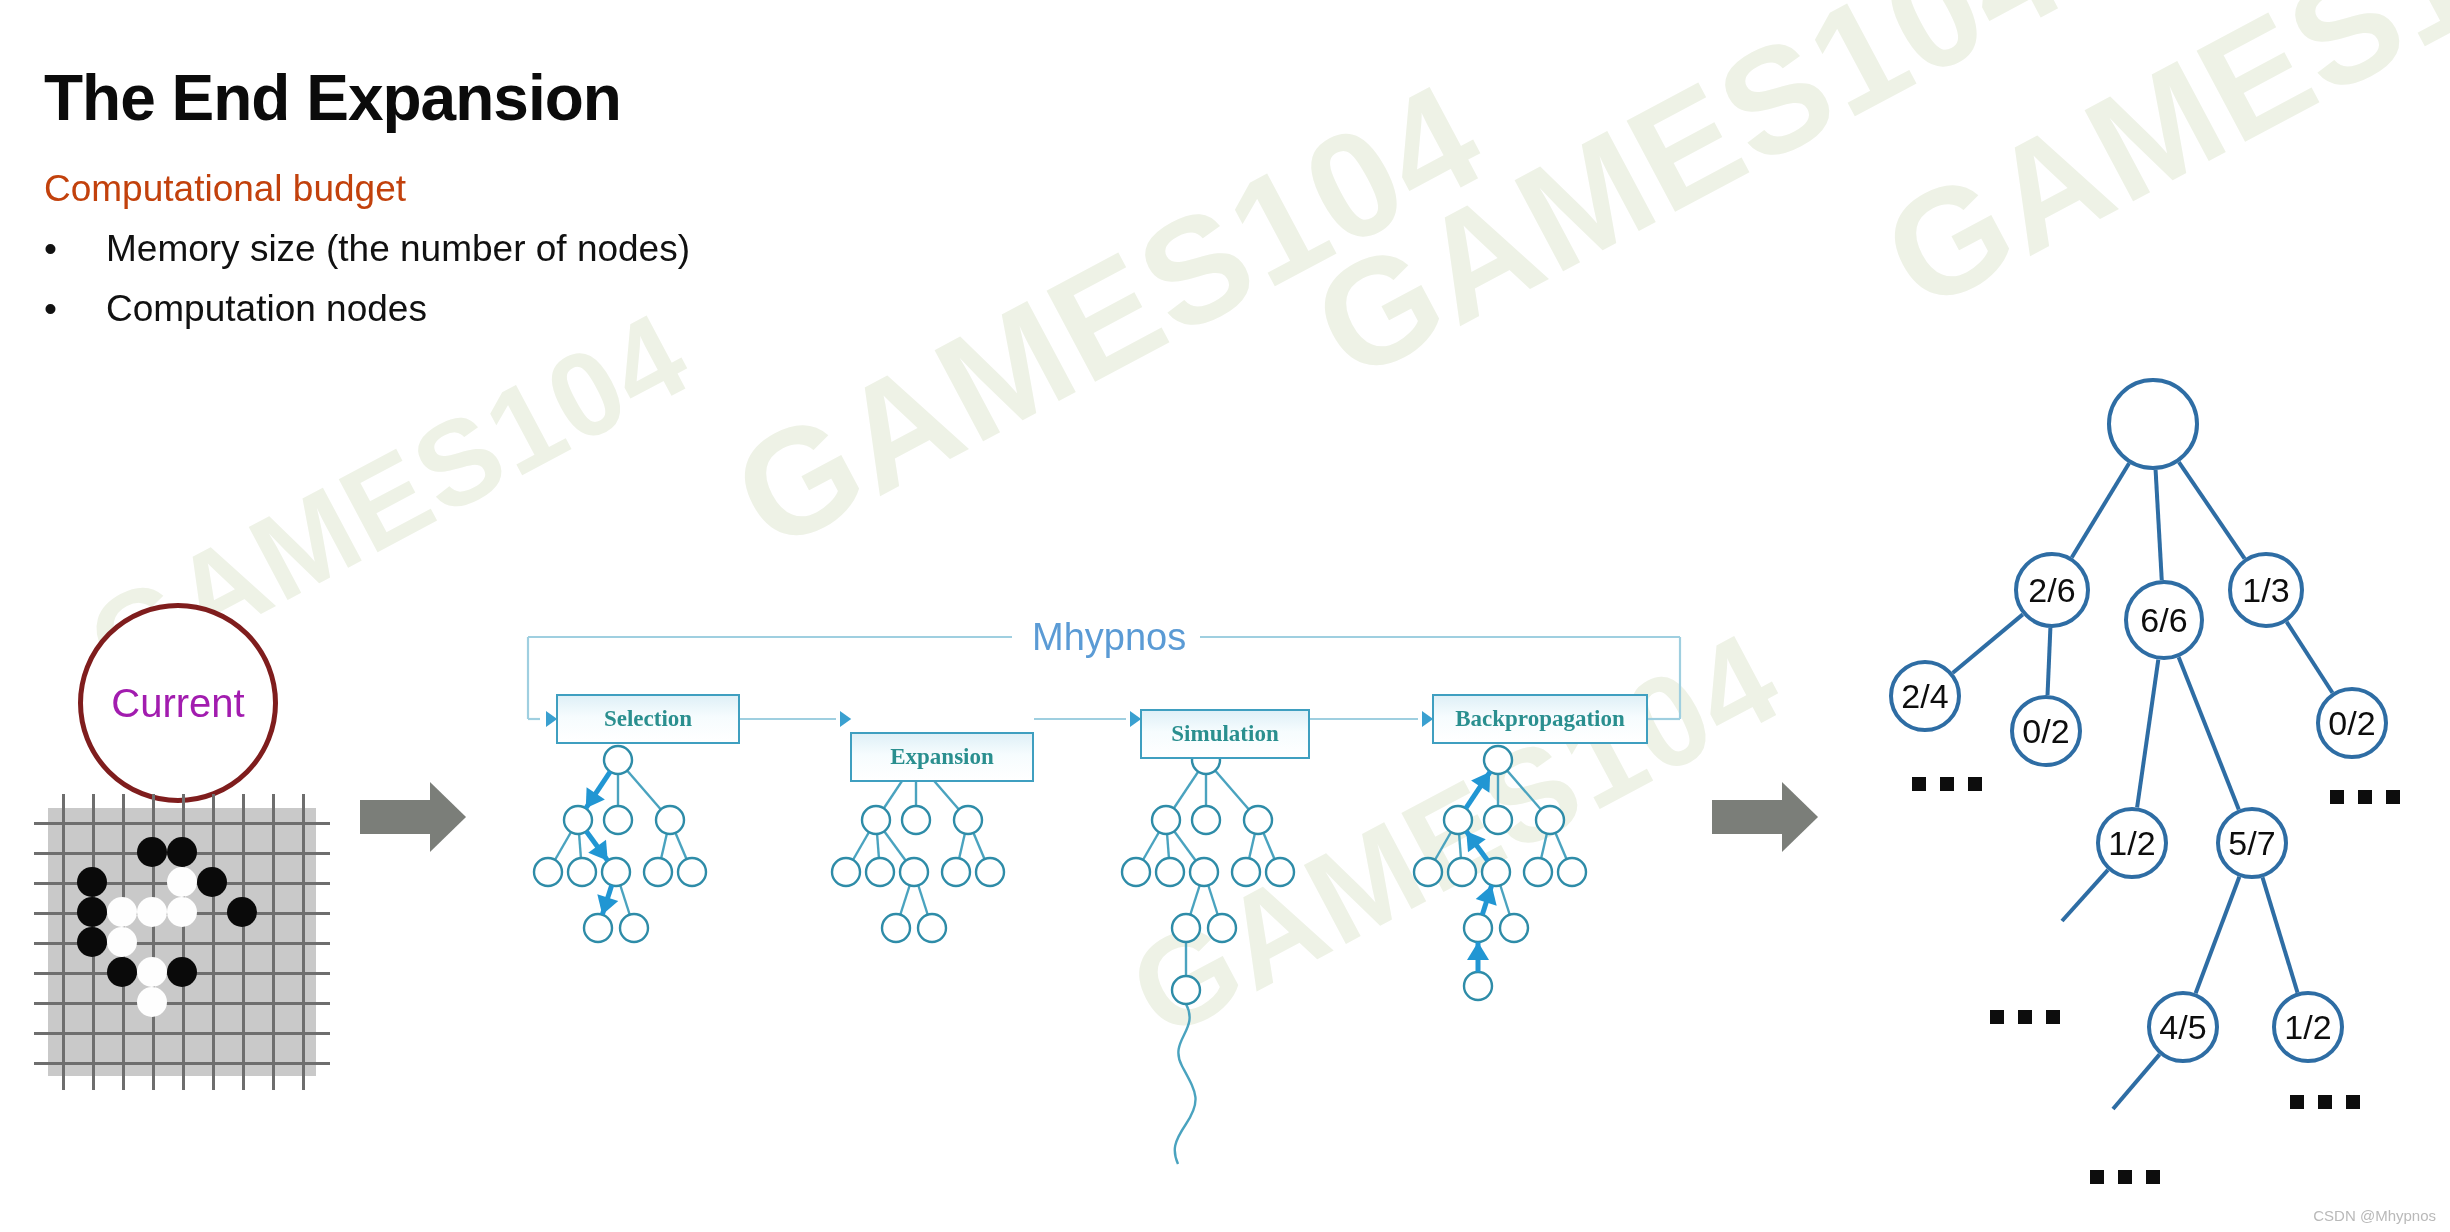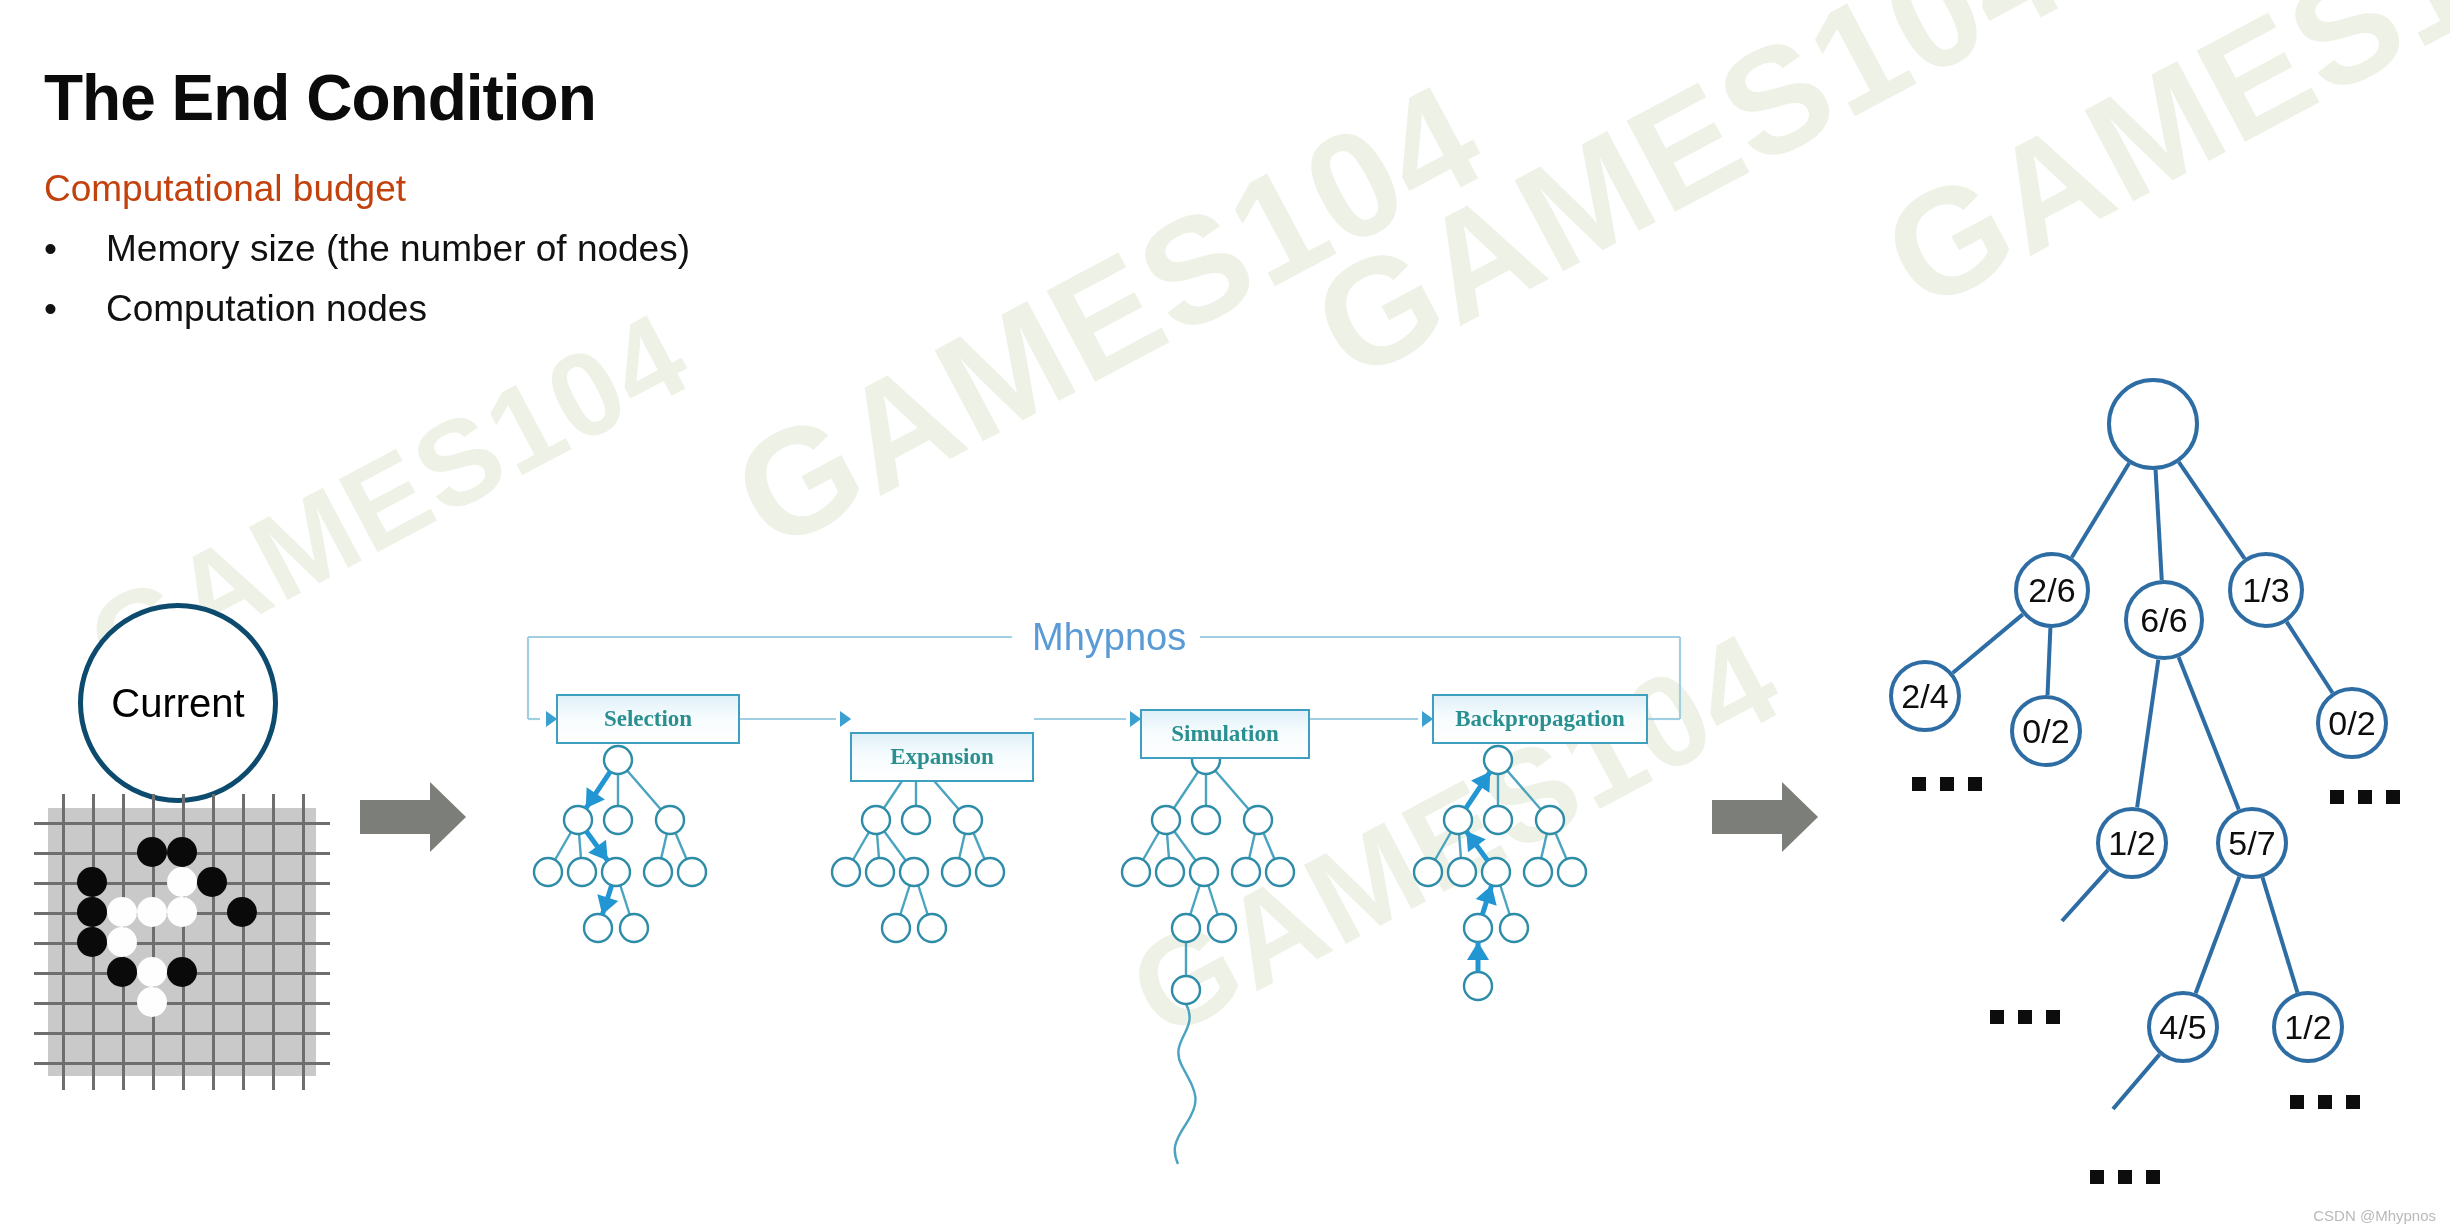--- a/index.html
+++ b/index.html
@@ -11,23 +11,23 @@
 
   #title{position:absolute;left:44px;top:18px;font-size:64px;font-weight:bold;
          color:#0b0b0b;letter-spacing:-1px;}
   #subhead{position:absolute;left:44px;top:168px;font-size:37px;font-weight:normal;color:#c2410c;}
   .bullet{position:absolute;left:44px;font-size:37px;color:#111;}
   .bullet .dot{position:absolute;left:0;top:0;}
   .bullet .txt{position:absolute;left:62px;top:0;white-space:nowrap;}
 
   
   #currentNode{position:absolute;left:78px;top:603px;width:200px;height:200px;
-     border:5px solid #0c4a6e;border-radius:50%;background:#fff;
+     border:5px solid #7f1d1d;border-radius:50%;background:#fff;
      display:flex;align-items:center;justify-content:center;
-     font-size:40px;color:#000000;box-sizing:border-box;}
+     font-size:40px;color:#a21caf;box-sizing:border-box;}
 
   
   #goboard{position:absolute;left:48px;top:808px;width:268px;height:268px;background:#c9c9c9;}
   #goboard .gl{position:absolute;background:#6e6e6e;}
   .stone{position:absolute;border-radius:50%;width:30px;height:30px;}
   .stone.b{background:#0a0a0a;}
   .stone.w{background:#fefefe;}
 
   
   .garrow{position:absolute;}
@@ -56,21 +56,21 @@
 </style>
 </head>
 <body>
 
 <div class="wm" style="left:60px;top:430px;font-size:120px;transform:rotate(-28deg);">GAMES104</div>
 <div class="wm" style="left:700px;top:230px;font-size:150px;transform:rotate(-28deg);">GAMES104</div>
 <div class="wm" style="left:1280px;top:60px;font-size:150px;transform:rotate(-28deg);">GAMES104</div>
 <div class="wm" style="left:1850px;top:-10px;font-size:150px;transform:rotate(-28deg);">GAMES104</div>
 <div class="wm" style="left:1100px;top:760px;font-size:130px;transform:rotate(-28deg);">GAMES104</div>
 
-<h1 id="title">The End Condition</h1>
+<h1 id="title">The End Expansion</h1>
 <div id="subhead">Computational budget</div>
 
 <div class="bullet" style="top:228px;">
   <span class="dot">•</span>
   <span class="txt">Memory size (the number of nodes)</span>
 </div>
 <div class="bullet" style="top:288px;">
   <span class="dot">•</span>
   <span class="txt">Computation nodes</span>
 </div>

